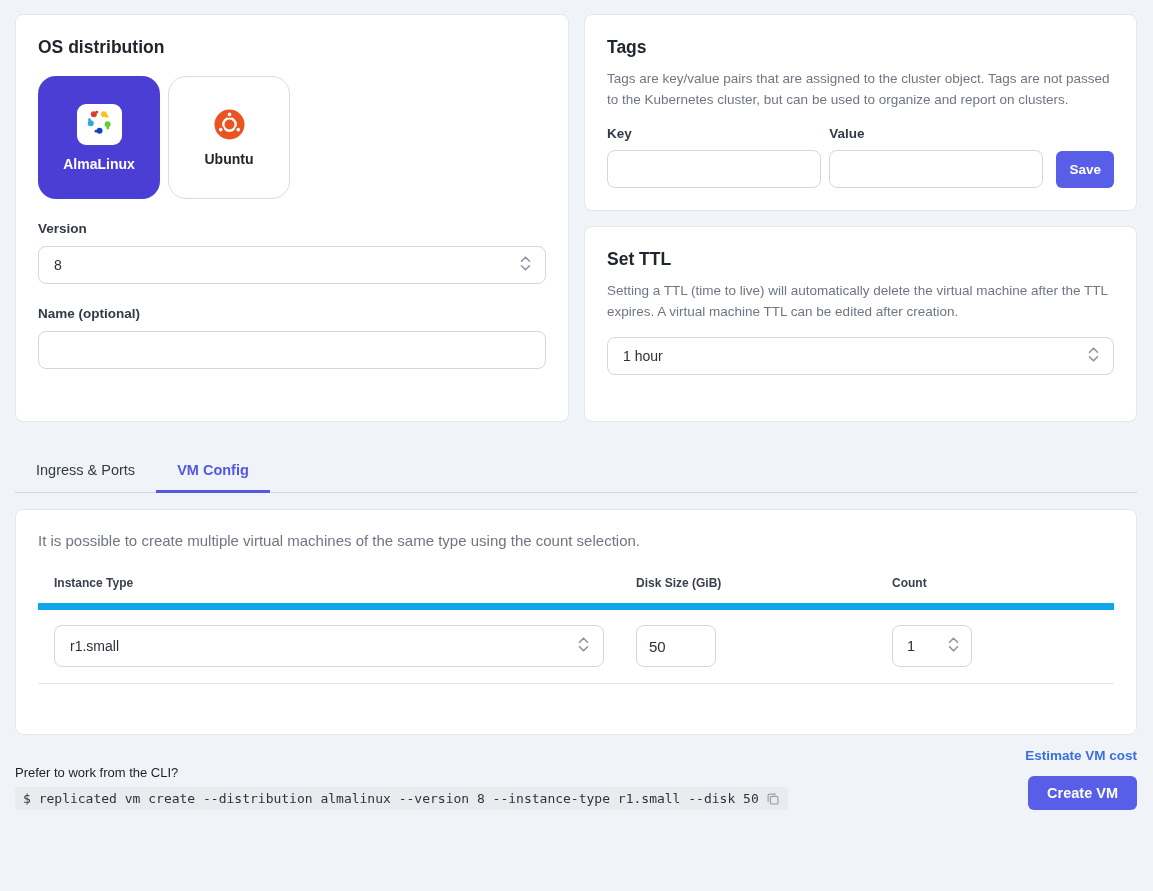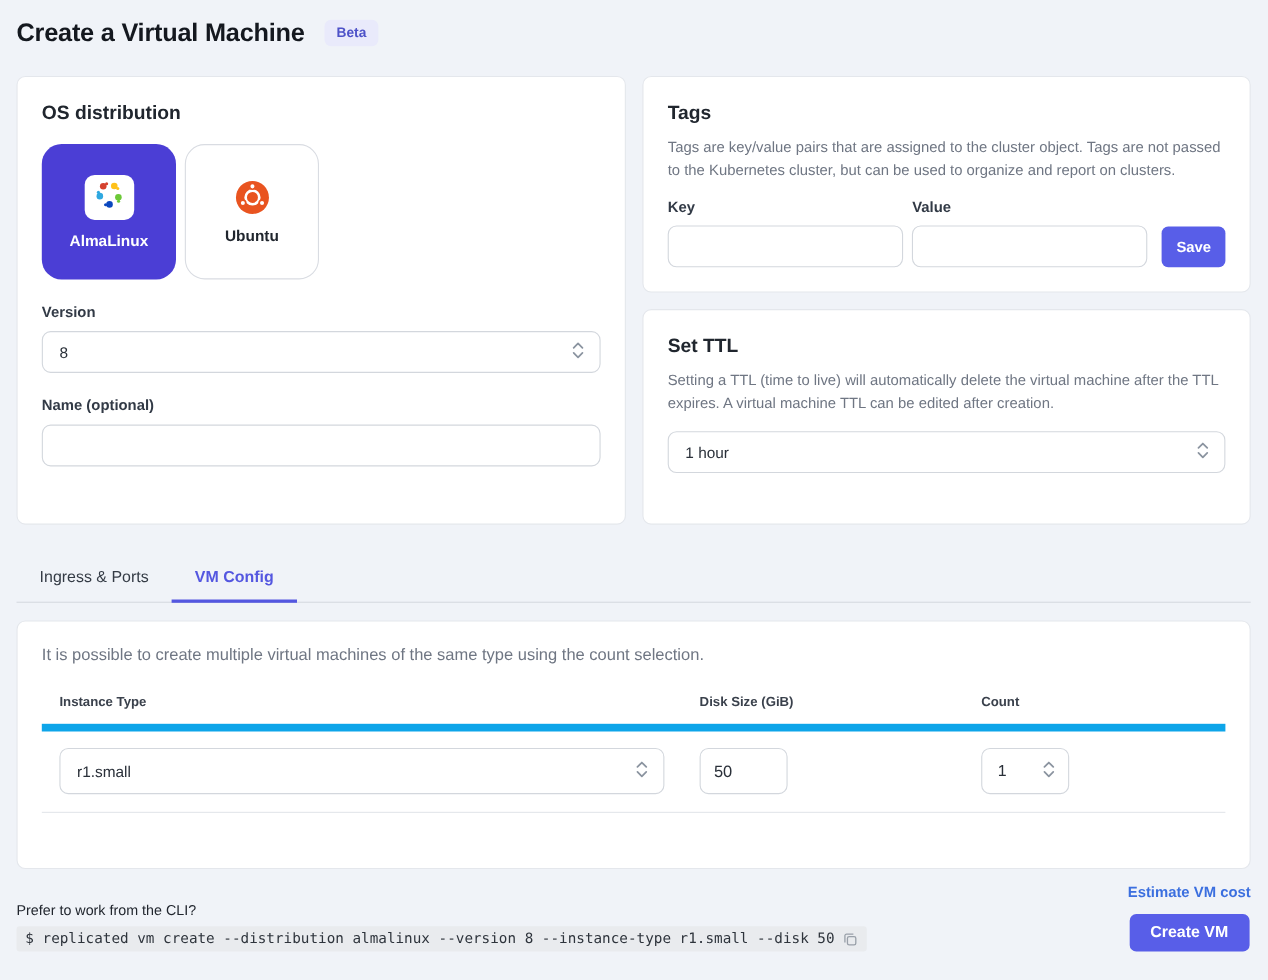--- a/index.html
+++ b/index.html
@@ -114,37 +114,33 @@
   .cli-prompt { font-size: 13px; color: #21262e; margin-bottom: 7px; }
   .cli-box {
     display: inline-flex; align-items: center; gap: 7px;
     background: #e9ebee; border-radius: 3px; padding: 4px 8px;
   }
   .cli-command {
     font-family: "DejaVu Sans Mono", "Liberation Mono", monospace;
     font-size: 13px; color: #2e343c; white-space: nowrap;
   }
   .copy-btn { display: inline-flex; cursor: pointer; background: none; border: none; padding: 0; }
-  .footer-right { display: flex; flex-direction: column; align-items: center; gap: 13px; }
+  .footer-right { display: flex; flex-direction: column; align-items: flex-end; gap: 13px; }
   .estimate-link { font-size: 13.5px; font-weight: bold; color: #3b6fdf; text-decoration: none; cursor: pointer; }
   .create-button {
     background: #585ee8; color: #fff; border: none; border-radius: 6px;
     font-size: 14.5px; font-weight: bold; padding: 9px 19px; cursor: pointer;
     font-family: "Liberation Sans", sans-serif;
   }
 </style>
 </head>
 <body>
 
 <div class="page">
 
-  <div class="header">
-    <div class="page-title">Create a Virtual Machine</div>
-    <div class="beta-badge">Beta</div>
-  </div>
 
   <div class="cards-row">
 
     <div class="card card-left">
       <div class="card-title">OS distribution</div>
 
       <div class="tiles">
         <div class="tile selected">
           <span class="tile-icon-plate">
             <span>

